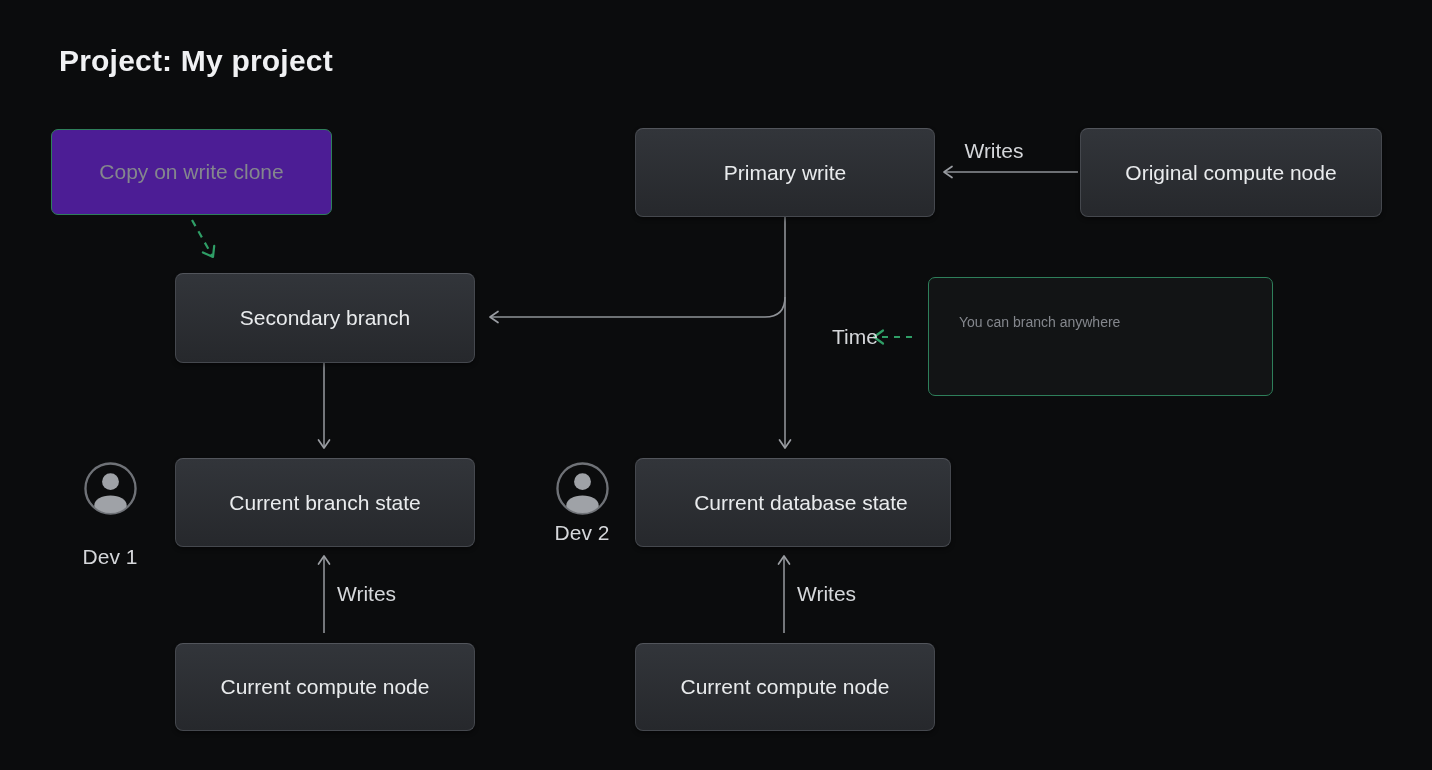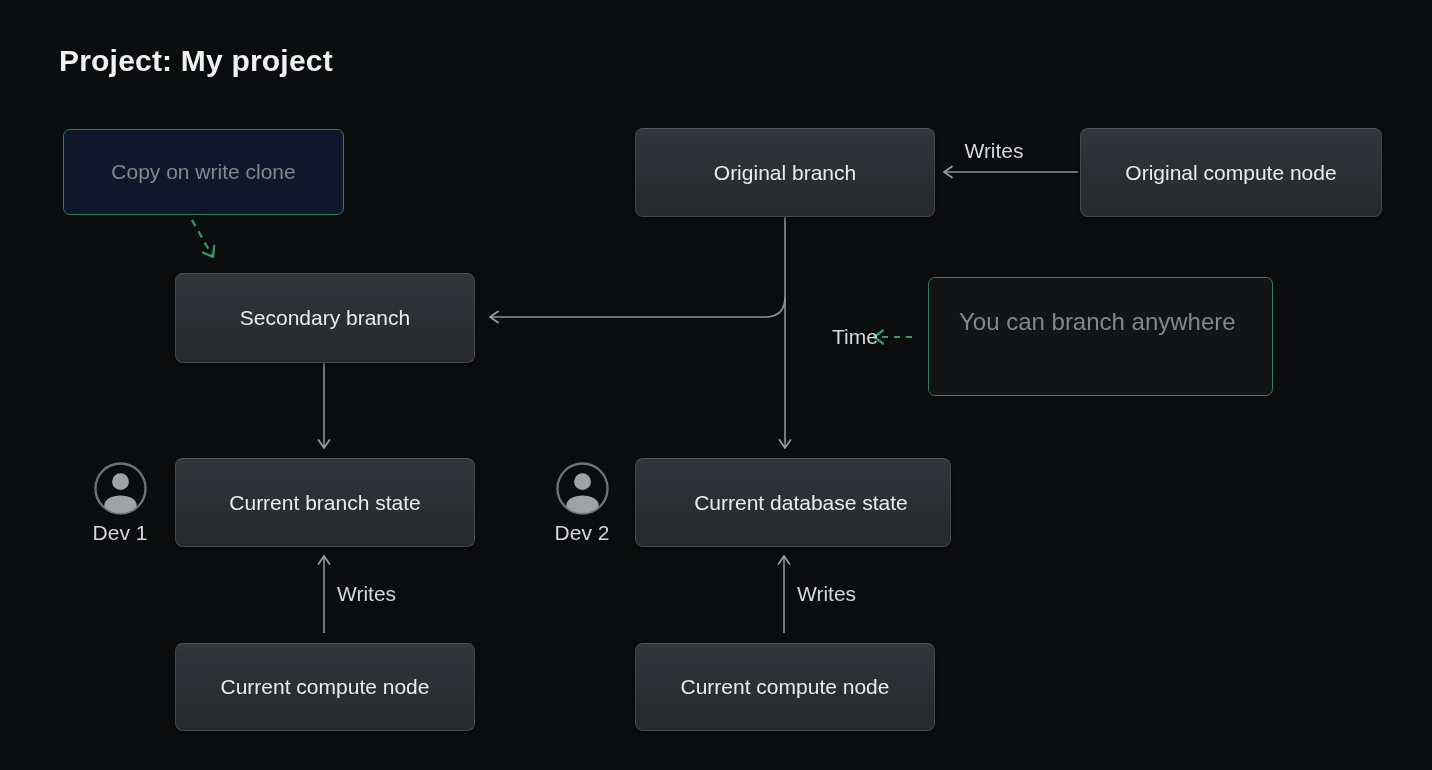--- a/index.html
+++ b/index.html
@@ -24,32 +24,31 @@
     border-top-color:#52555b;
     background:linear-gradient(180deg,var(--node_bg_top,#32353a) 0%,var(--node_bg_bottom,#26282c) 100%);
     color:var(--text_primary,#e9ebed);
     font-size:21px;
     box-shadow:0 2px 4px rgba(0,0,0,.45);
     text-align:center;
   }
   .node.green{
     border:1px solid var(--green_border,#2e7f5a);
     border-radius:7px;
-    background:#0f172a;
+    background:#4c1d95;
     color:var(--text_muted,#83868c);
     box-shadow:none;
-    margin-left:12px;
   }
   .annotation{
     position:absolute;
     border:1px solid var(--green_border,#2e7f5a);
     border-radius:7px;
     background:#121415;
     color:var(--text_muted,#85888f);
-    font-size:24px;line-height:36px;
+    font-size:14px;line-height:36px;
     padding:26px 0 0 30px;
     box-sizing:border-box;
   }
   .edge-label{
     position:absolute;
     color:var(--text_label,#d5d7da);
     font-size:21px;
   }
   .edge-label.centered{text-align:center;}
   .dev{
@@ -93,21 +92,21 @@
     <path d="M912,337 L874,337" stroke="#2f9e66" stroke-width="2.2" fill="none" stroke-dasharray="6 6" marker-end="url(#arrow-green)"></path>
   </svg>
 
   <div class="title">Project: My project</div>
 
   <div class="node green" style="left:51px;top:129px;width:279px;height:84px;">
     <span>Copy on write clone</span>
   </div>
 
   <div class="node" style="left:635px;top:128px;width:298px;height:87px;">
-    <span>Original branch</span>
+    <span>Primary write</span>
   </div>
 
   <div class="node" style="left:1080px;top:128px;width:300px;height:87px;">
     <span>Original compute node</span>
   </div>
 
   <div class="node" style="left:175px;top:273px;width:298px;height:88px;">
     <span>Secondary branch</span>
   </div>
 
@@ -129,21 +128,21 @@
 
   <div class="annotation" style="left:928px;top:277px;width:345px;height:119px;">
     <div>You can branch anywhere</div>
   </div>
 
   <div class="edge-label centered" style="left:929px;top:139px;width:130px;">Writes</div>
   <div class="edge-label" style="left:799px;top:325px;margin-left:33px;">Time</div>
   <div class="edge-label" style="left:337px;top:582px;">Writes</div>
   <div class="edge-label" style="left:797px;top:582px;">Writes</div>
 
-  <div class="dev" style="left:85px;top:461px;">
+  <div class="dev" style="left:75px;top:461px;gap:24px;">
     <svg class="avatar" viewBox="0 0 56 56">
       <defs>
           <clipPath id="avclip1">
             <circle cx="28" cy="28" r="25"></circle>
           </clipPath>
         </defs>
       <circle cx="28" cy="28" r="25.5" fill="none" stroke="#6f7277" stroke-width="2.4"></circle>
       <circle cx="28" cy="21" r="8.6" fill="#9fa2a7"></circle>
       <ellipse cx="28" cy="45" rx="16.5" ry="10" fill="#9fa2a7" clip-path="url(#avclip1)"></ellipse>
     </svg>

